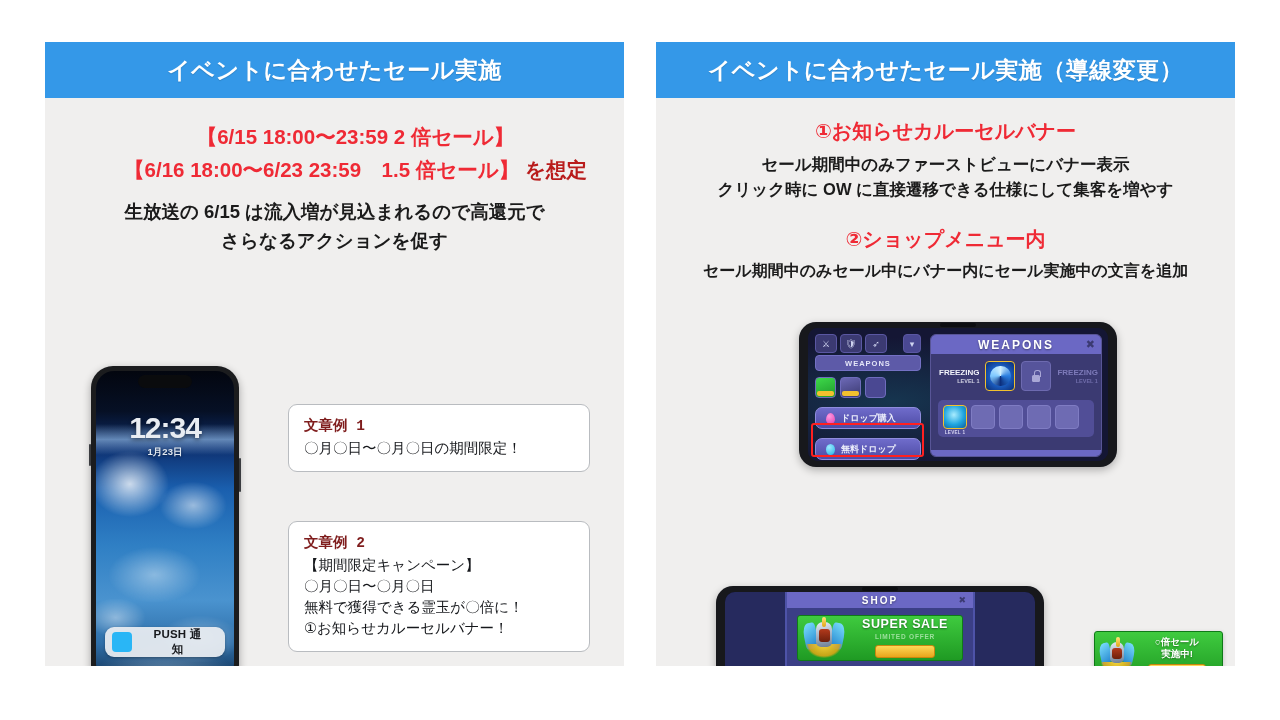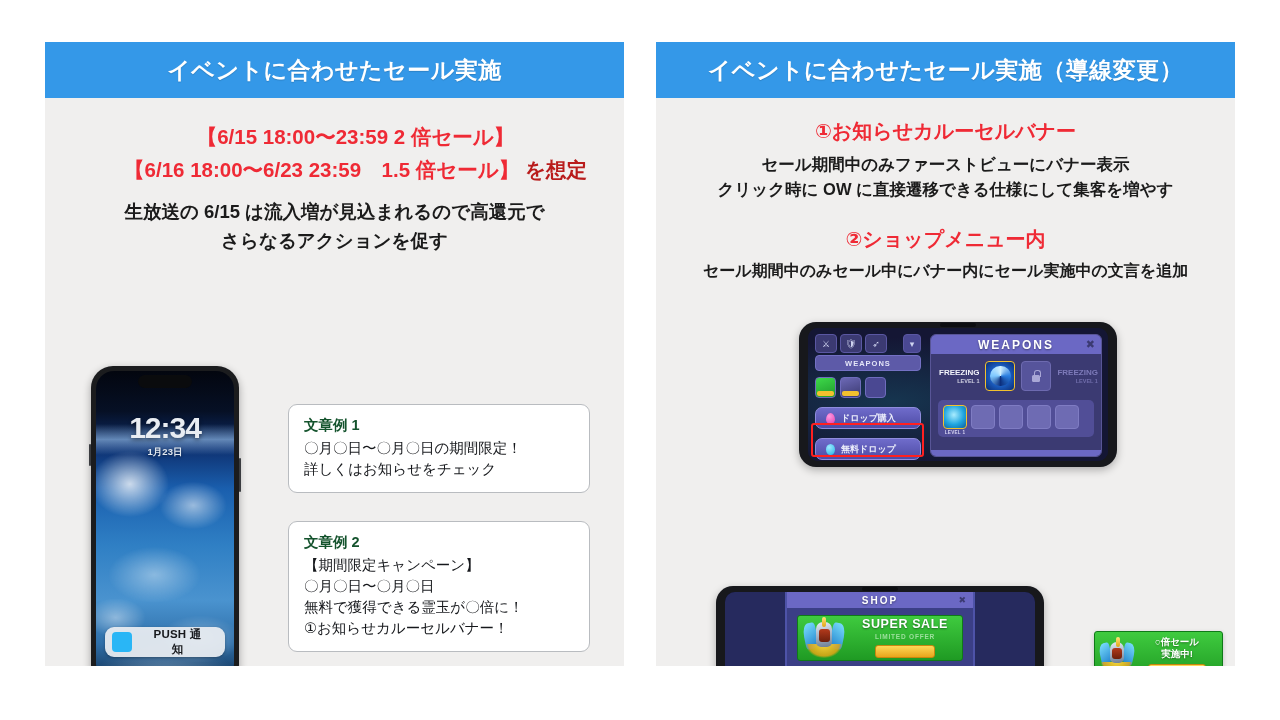--- a/index.html
+++ b/index.html
@@ -130,21 +130,21 @@
   }
 
   
   .ex-box{
     position:absolute;left:243px;width:302px;
     background:#ffffff;border:1.3px solid #b9bcc0;border-radius:9px;
     box-sizing:border-box;padding:11px 15px 12px;
   }
   .ex-box.one{top:306px;}
   .ex-box.two{top:423px;}
-  .ex-title{font-size:14.5px;font-weight:bold;color:#14532d;margin-bottom:3px;}
+  .ex-title{font-size:14.5px;font-weight:bold;color:#7f1d1d;margin-bottom:3px;font-family:Liberation Mono, monospace;}
   .ex-line{font-size:14.5px;color:#16181c;line-height:1.44;}
 
   
   .sec-title{
     text-align:center;color:#ef2a35;font-weight:bold;font-size:20px;
     padding-top:20px;
   }
   .sec-desc{
     text-align:center;color:#1b1b1b;font-weight:bold;font-size:16.5px;
     line-height:1.5;margin-top:7px;
@@ -377,21 +377,20 @@
             <div class="push-appicon"></div>
             <div class="push-label">PUSH 通知</div>
           </div>
 
         </div>
       </div>
 
       <div class="ex-box one">
         <div class="ex-title">文章例 1</div>
         <div class="ex-line">〇月〇日〜〇月〇日の期間限定！</div>
-        <div class="ex-line">詳しくはお知らせをチェック</div>
       </div>
 
       <div class="ex-box two">
         <div class="ex-title">文章例 2</div>
         <div class="ex-line">【期間限定キャンペーン】</div>
         <div class="ex-line">〇月〇日〜〇月〇日</div>
         <div class="ex-line">無料で獲得できる霊玉が〇倍に！</div>
         <div class="ex-line">①お知らせカルーセルバナー！</div>
       </div>
 

